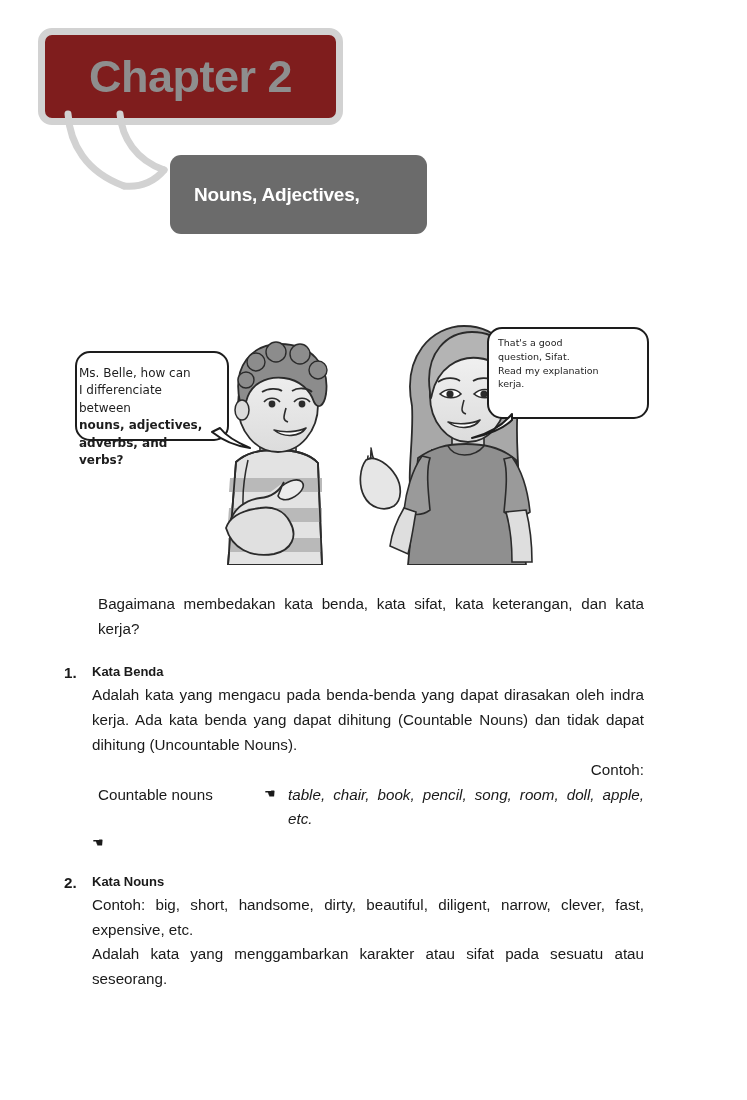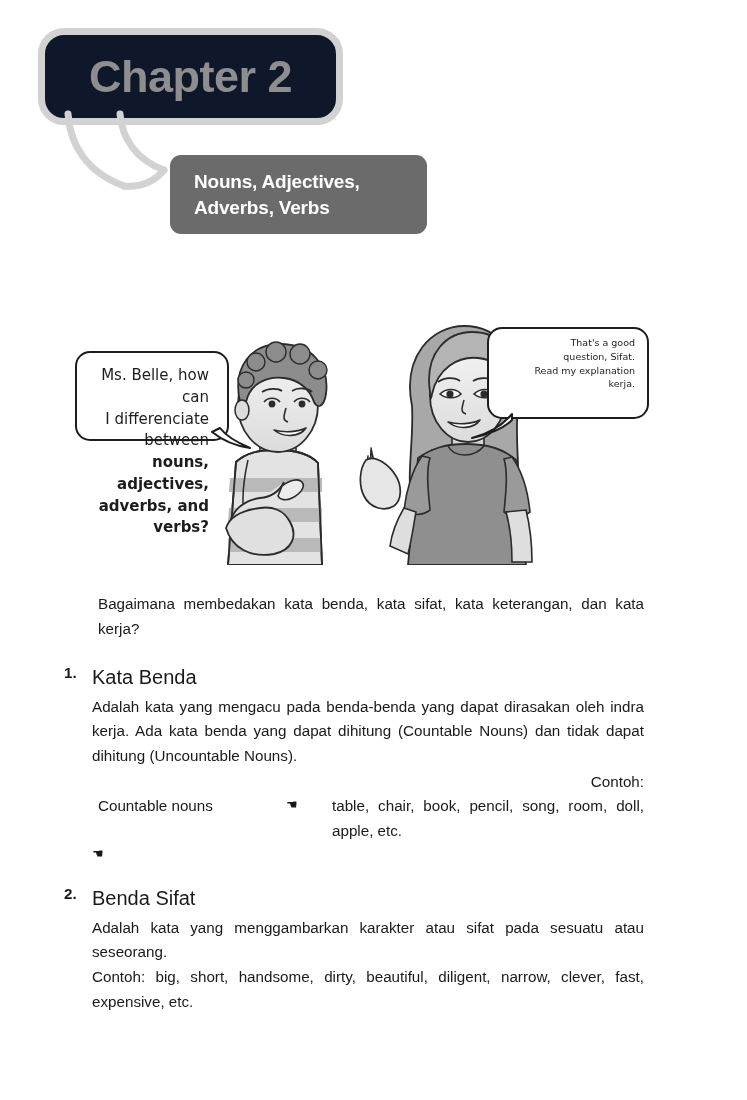--- a/index.html
+++ b/index.html
@@ -15,22 +15,22 @@
   }
 
   
   .chapter-bubble {
     position: absolute;
     left: 38px;
     top: 28px;
     width: 305px;
     height: 97px;
     border: 7px solid #d2d2d2;
-    border-radius: 26px;
-    background: #0f172a;
+    border-radius: 14px;
+    background: #7f1d1d;
     display: flex;
     align-items: center;
     justify-content: center;
   }
   .chapter-title {
     font-size: 45px;
     font-weight: bold;
     color: #8e8e8e;
     letter-spacing: -0.5px;
     line-height: 1;
@@ -70,30 +70,30 @@
     position: absolute;
     left: 60px;
     top: 310px;
     width: 620px;
     height: 255px;
   }
   .illus-svg { display: block; }
 
   .bubble-text {
     position: absolute;
-    text-align: right;
+    text-align: left;
     font-family: "DejaVu Sans", sans-serif;
     color: #1d1d1d;
     line-height: 1.45;
   }
   .bubble-left-text {
     left: 79px;
     top: 365px;
     width: 130px;
-    font-size: 15px;
+    font-size: 12px;
   }
   .bubble-left-text .em { font-weight: bold; }
   .bubble-right-text {
     left: 498px;
     top: 336px;
     width: 137px;
     font-size: 9.5px;
   }
 
   
@@ -114,73 +114,73 @@
   .item { display: flex; margin-top: 18px; }
   .item-num {
     width: 28px;
     flex: 0 0 28px;
     font-size: 15.2px;
     font-weight: bold;
     line-height: 1.62;
   }
   .item-body { flex: 1; }
   .item-head {
-    font-size: 20px;
-    font-weight: normal;
+    font-size: 13px;
+    font-weight: bold;
     line-height: 1.62;
     margin-bottom: 1px;
   }
 
   .contoh-label {
     font-size: 15.2px;
     line-height: 1.62;
     margin-top: 1px;
     text-align: right;
   }
 
   .ex-table { margin-top: 0px; }
-  .ex-row { display: flex; align-items: flex-start; gap: 22px; }
+  .ex-row { display: flex; align-items: flex-start; }
   .ex-term {
     flex: 0 0 172px;
     font-size: 15.2px;
     line-height: 1.62;
     padding-left: 6px;
   }
   .ex-hand {
     flex: 0 0 24px;
     font-size: 13px;
     line-height: 1.62;
     color: #1a1a1a;
     text-align: left;
   }
   .ex-vals {
     flex: 1;
     font-size: 15.2px;
     line-height: 1.62;
     text-align: justify;
     text-align-last: left;
+    font-style: italic;
   }
   .ex-vals.justify-all { text-align: justify; }
 </style>
 </head>
 <body>
 
 <div class="chapter-bubble">
   <div class="chapter-title">Chapter 2</div>
 </div>
 
 <svg class="chapter-tail" viewBox="0 0 130 90">
   <path d="M8 4 C10 34 26 62 64 76" fill="none" stroke="#d2d2d2" stroke-width="7" stroke-linecap="round"></path>
   <path d="M60 4 C62 28 76 50 104 60" fill="none" stroke="#d2d2d2" stroke-width="7" stroke-linecap="round"></path>
   <path d="M64 76 C82 78 96 70 104 60" fill="none" stroke="#d2d2d2" stroke-width="7" stroke-linecap="round"></path>
 </svg>
 
 <div class="subtitle-box">
   <div class="subtitle-line">Nouns, Adjectives,</div>
-  <div class="subtitle-line">Adverbs, Verbs</div>
 </div>
 
 <div class="illustration">
 <svg class="illus-svg" width="620" height="255" viewBox="0 0 620 255">
   <defs>
     <linearGradient id="skin" x1="0" y1="0" x2="0" y2="1">
       <stop offset="0%" stop-color="#f2f2f2"></stop>
           <stop offset="100%" stop-color="#dcdcdc"></stop>
     </linearGradient>
   </defs>
@@ -318,19 +318,19 @@
         <div class="ex-row">
           <div class="ex-hand">☚</div>
         </div>
       </div>
     </div>
   </div>
 
   <div class="item">
     <div class="item-num">2.</div>
     <div class="item-body">
-      <div class="item-head">Benda Sifat</div>
+      <div class="item-head">Kata Nouns</div>
+      <p class="para">Contoh: big, short, handsome, dirty, beautiful, diligent, narrow, clever, fast, expensive, etc.</p>
       <p class="para">Adalah kata yang menggambarkan karakter atau sifat pada sesuatu atau seseorang.</p>
-      <p class="para">Contoh: big, short, handsome, dirty, beautiful, diligent, narrow, clever, fast, expensive, etc.</p>
     </div>
   </div>
 
 </div>
 
 </body></html>

